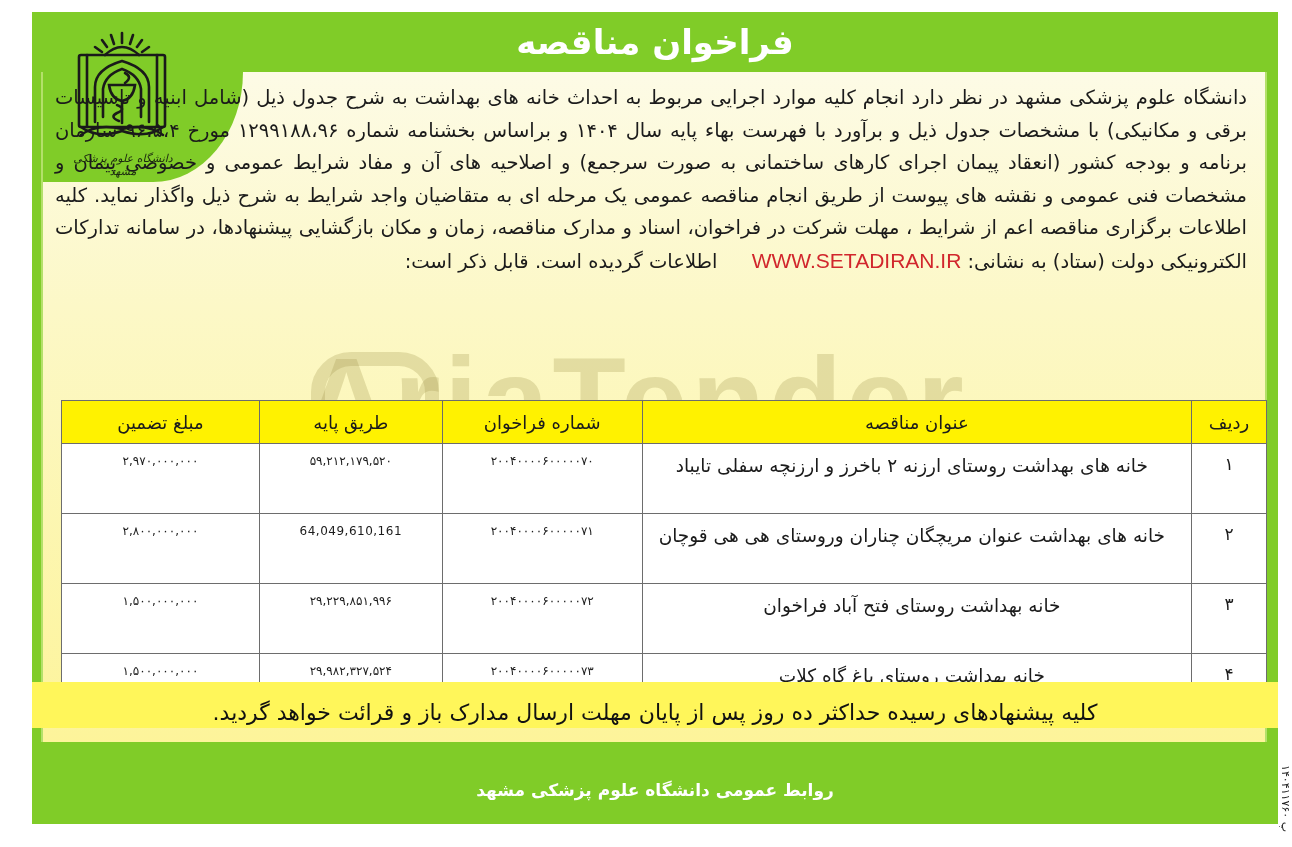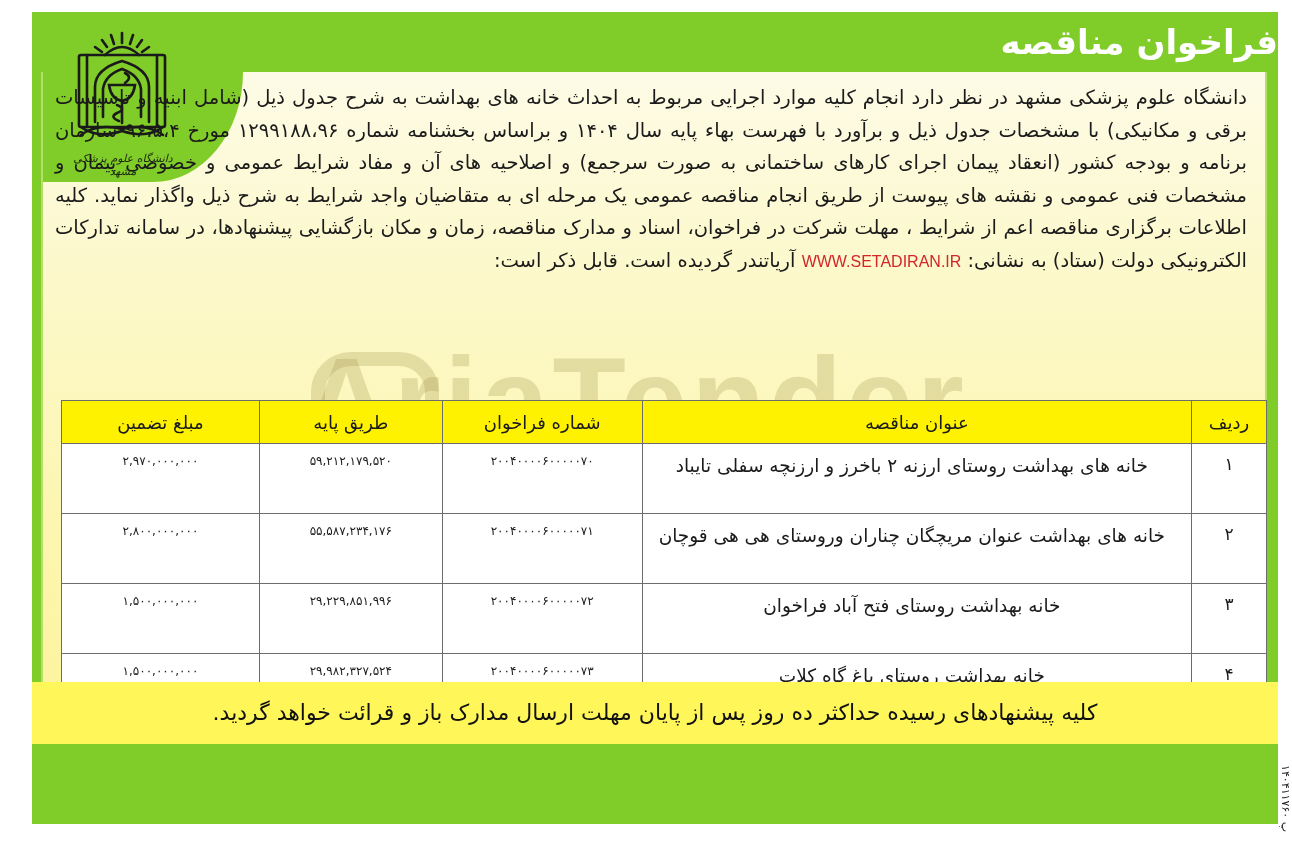--- a/index.html
+++ b/index.html
@@ -16,21 +16,21 @@
       width: 1246px; height: 812px;
       background: #80cc28;
     }
     .title-band {
       position: absolute;
       left: 0; top: 0; width: 100%; height: 60px;
     }
     .title {
       position: absolute;
       left: 0; right: 0; top: 10px;
-      text-align: right;
+      text-align: center;
       color: #ffffff;
       font-weight: bold;
       font-size: 34px;
       direction: rtl;
       letter-spacing: 0px;
     }
     .inner {
       position: absolute;
       left: 9px; top: 60px;
       width: 1222px; height: 670px;
@@ -69,21 +69,22 @@
       text-align-last: right;
       font-size: 19.5px;
       line-height: 32.5px;
       color: #1b1b1b;
     }
     .url {
       color: #d1262c;
       direction: ltr;
       unicode-bidi: embed;
       font-family: "Liberation Sans", sans-serif;
-      font-size: 16px;
+      font-size: 21px;
+      margin-left: 28px;
     }
     .watermark {
       position: absolute;
       left: 260px; top: 268px;
       font-family: "Liberation Sans", sans-serif;
       font-weight: bold;
       font-size: 120px;
       color: rgba(160,150,80,0.28);
       letter-spacing: 4px;
       pointer-events: none;
@@ -132,21 +133,21 @@
     table.tenders td {
       height: 58px;
       padding-top: 10px;
       background: rgba(255,255,255,0.85);
     }
     td.num { font-size: 12px; letter-spacing: 0.5px; }
     td.title-cell { font-size: 18.5px; line-height: 24px; padding-left: 6px; padding-right: 16px; }
     .footer-note {
       position: absolute;
       left: 0; right: 0; top: 670px;
-      height: 62px;
+      height: 46px;
       background: #fff65a;
       text-align: center;
       direction: rtl;
       font-size: 22px;
       line-height: 62px;
       color: #111;
     }
     .footer-band {
       position: absolute;
       left: 0; right: 0; top: 760px;
@@ -214,21 +215,21 @@
       <div class="logo-caption">دانشگاه علوم پزشکی مشهد</div>
     </div>
 
     <div class="watermark-shield"></div>
     <div class="watermark">AriaTender</div>
     <div class="watermark-sub">زنجیره معاملاتی آریاتندر</div>
 
     <div class="body-text">
       <span>دانشگاه علوم پزشکی مشهد در نظر دارد انجام کلیه موارد اجرایی مربوط به احداث خانه های بهداشت به شرح جدول ذیل (شامل ابنیه و تاسیسات برقی و مکانیکی) با مشخصات جدول ذیل و برآورد با فهرست بهاء پایه سال ۱۴۰۴ و براساس بخشنامه شماره ۱۲۹۹۱۸۸،۹۶ مورخ ۹۶،۵،۴ سازمان برنامه و بودجه کشور (انعقاد پیمان اجرای کارهای ساختمانی به صورت سرجمع) و اصلاحیه های آن و مفاد شرایط عمومی و خصوصی پیمان و مشخصات فنی عمومی و نقشه های پیوست از طریق انجام مناقصه عمومی یک مرحله ای به متقاضیان واجد شرایط به شرح ذیل واگذار نماید. کلیه اطلاعات برگزاری مناقصه اعم از شرایط ، مهلت شرکت در فراخوان، اسناد و مدارک مناقصه، زمان و مکان بازگشایی پیشنهادها، در سامانه تدارکات الکترونیکی دولت (ستاد) به نشانی:</span>
       <span class="url">WWW.SETADIRAN.IR</span>
-      <span>آریاتندر گردیده است. قابل ذکر است:</span>
+      <span>اطلاعات گردیده است. قابل ذکر است:</span>
     </div>
 
     <table class="tenders">
       <colgroup>
         <col style="width:75px">
         <col style="width:550px">
         <col style="width:200px">
         <col style="width:183px">
         <col style="width:198px">
       </colgroup>
@@ -246,21 +247,21 @@
           <td>۱</td>
           <td class="title-cell">خانه های بهداشت روستای ارزنه ۲ باخرز و ارزنچه سفلی تایباد</td>
           <td class="num">۲۰۰۴۰۰۰۰۶۰۰۰۰۰۷۰</td>
           <td class="num">۵۹,۲۱۲,۱۷۹,۵۲۰</td>
           <td class="num">۲,۹۷۰,۰۰۰,۰۰۰</td>
         </tr>
         <tr>
           <td>۲</td>
           <td class="title-cell">خانه های بهداشت عنوان مریچگان چناران وروستای هی هی قوچان</td>
           <td class="num">۲۰۰۴۰۰۰۰۶۰۰۰۰۰۷۱</td>
-          <td class="num">۵۵,۵۸۷,۲۳۴,۱۷۶</td>
+          <td class="num">64,049,610,161</td>
           <td class="num">۲,۸۰۰,۰۰۰,۰۰۰</td>
         </tr>
         <tr>
           <td>۳</td>
           <td class="title-cell">خانه بهداشت روستای فتح آباد فراخوان</td>
           <td class="num">۲۰۰۴۰۰۰۰۶۰۰۰۰۰۷۲</td>
           <td class="num">۲۹,۲۲۹,۸۵۱,۹۹۶</td>
           <td class="num">۱,۵۰۰,۰۰۰,۰۰۰</td>
         </tr>
         <tr>
@@ -269,15 +270,16 @@
           <td class="num">۲۰۰۴۰۰۰۰۶۰۰۰۰۰۷۳</td>
           <td class="num">۲۹,۹۸۲,۳۲۷,۵۲۴</td>
           <td class="num">۱,۵۰۰,۰۰۰,۰۰۰</td>
         </tr>
       </tbody>
     </table>
 
   </div>
 
   <div class="footer-note">کلیه پیشنهادهای رسیده حداکثر ده روز پس از پایان مهلت ارسال مدارک باز و قرائت خواهد گردید.</div>
+  <div class="footer-band">روابط عمومی دانشگاه علوم پزشکی مشهد</div>
 </div>
 
 <div class="side-code">پ ۱۴۰۴۱۱۷۶۰</div>
 
 </body></html>

